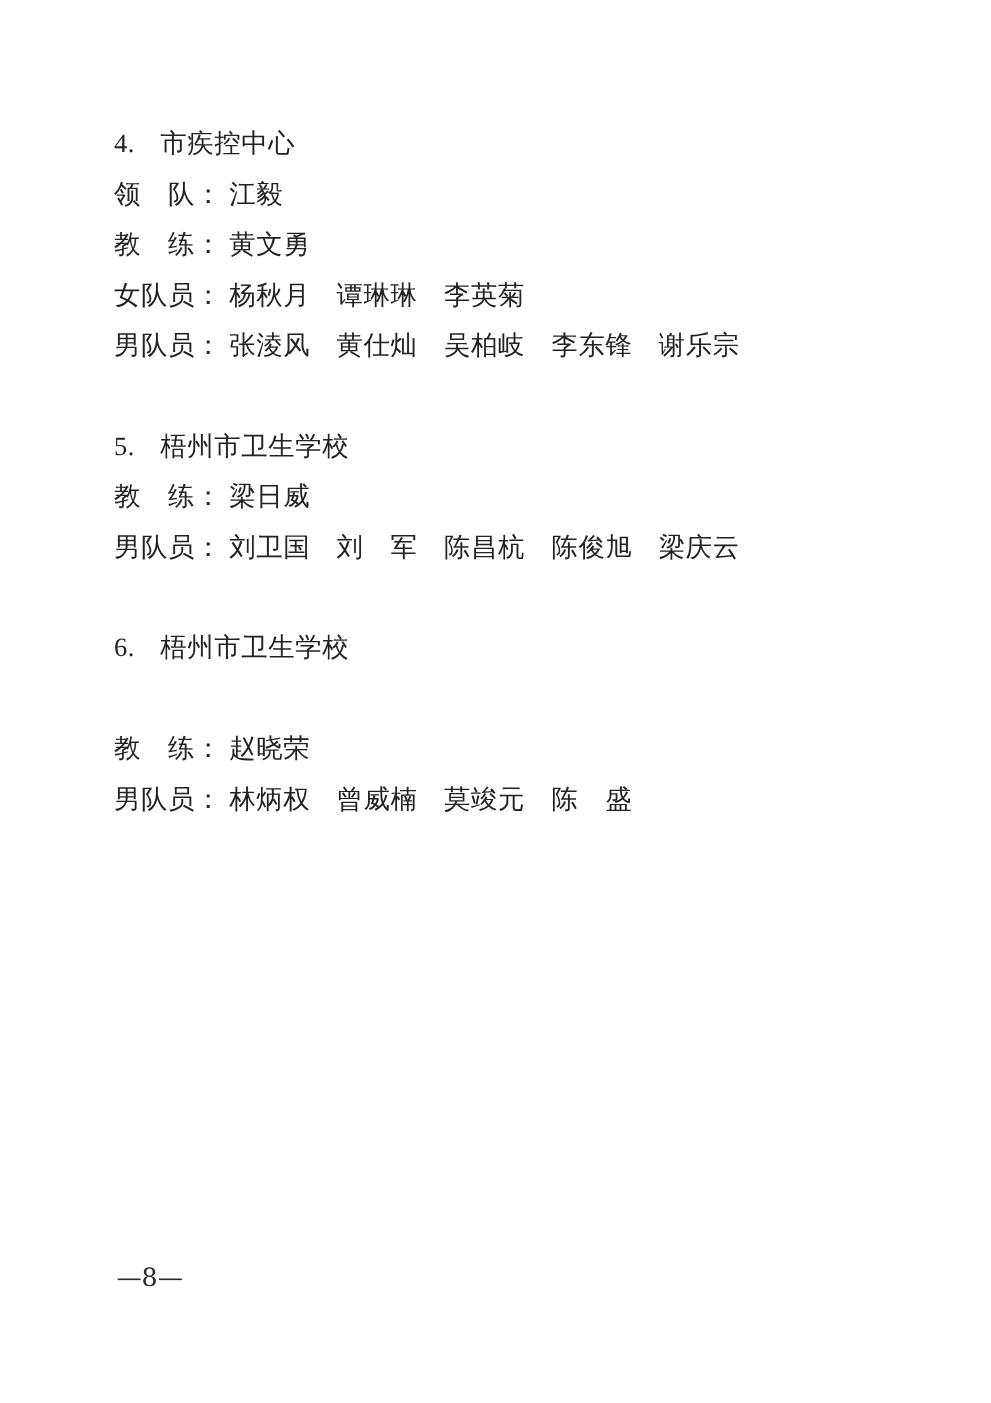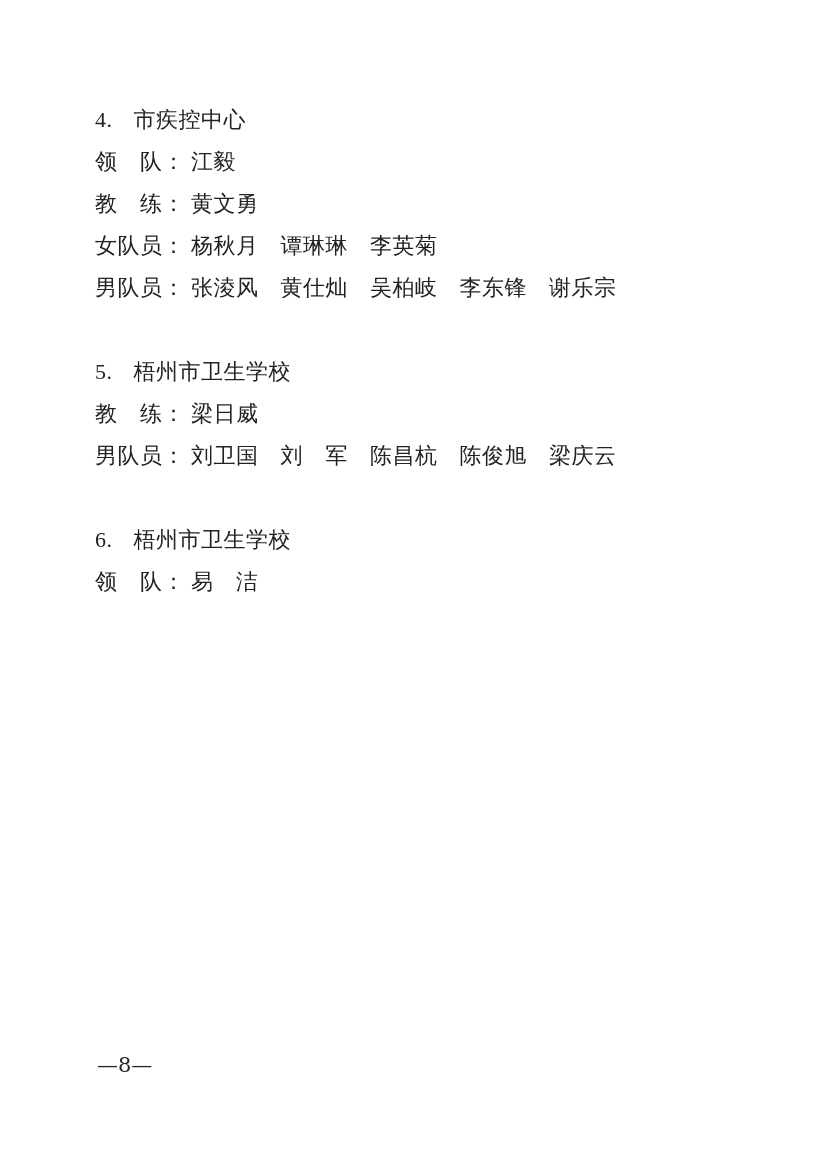--- a/index.html
+++ b/index.html
@@ -108,23 +108,27 @@
       <span class="role-label">男队员：</span>
       <span class="names male-names"><span class="member">刘卫国</span><span class="member">刘　军</span><span class="member">陈昌杭</span><span class="member">陈俊旭</span><span class="member">梁庆云</span></span>
     </div>
   </section>
 
   <section class="team-section">
     <div class="line heading">
       <span class="sec-num">6.</span>
       <span class="sec-title">梧州市卫生学校</span>
     </div>
-    <div class="line">
-      <span class="role-label">领　队：</span>
-      <span class="single-name">易　洁</span>
-    </div>
   </section>
 
   <section class="team-section">
+    <div class="line">
+      <span class="role-label">教　练：</span>
+      <span class="single-name">赵晓荣</span>
+    </div>
+    <div class="line">
+      <span class="role-label">男队员：</span>
+      <span class="names male-names"><span class="member">林炳权</span><span class="member">曾威楠</span><span class="member">莫竣元</span><span class="member">陈　盛</span></span>
+    </div>
   </section>
 </div>
   <div class="page-number">—8—</div>
 </div>
 
 </body></html>

